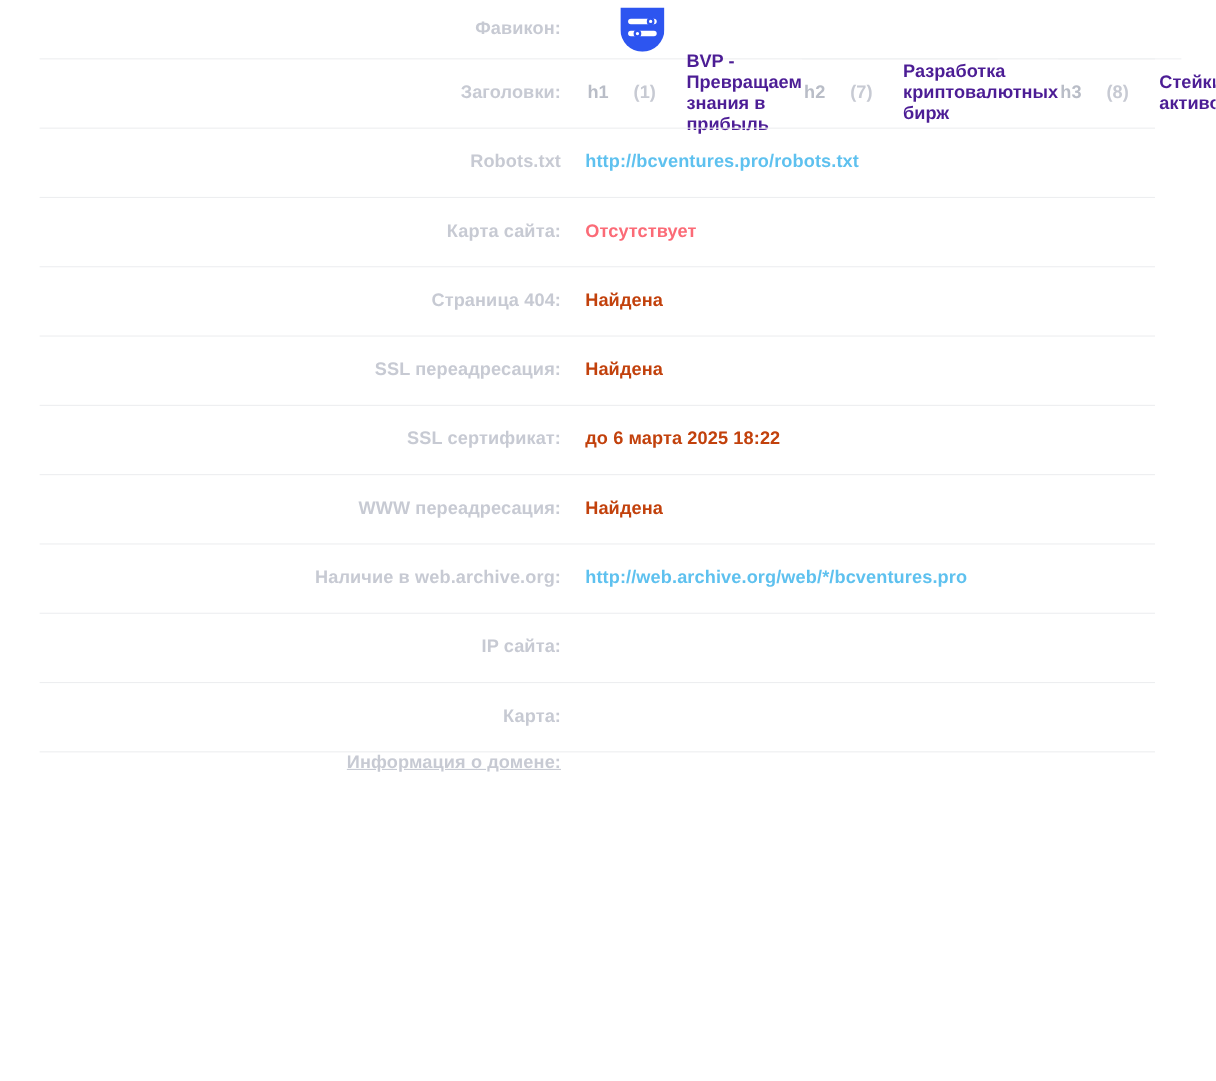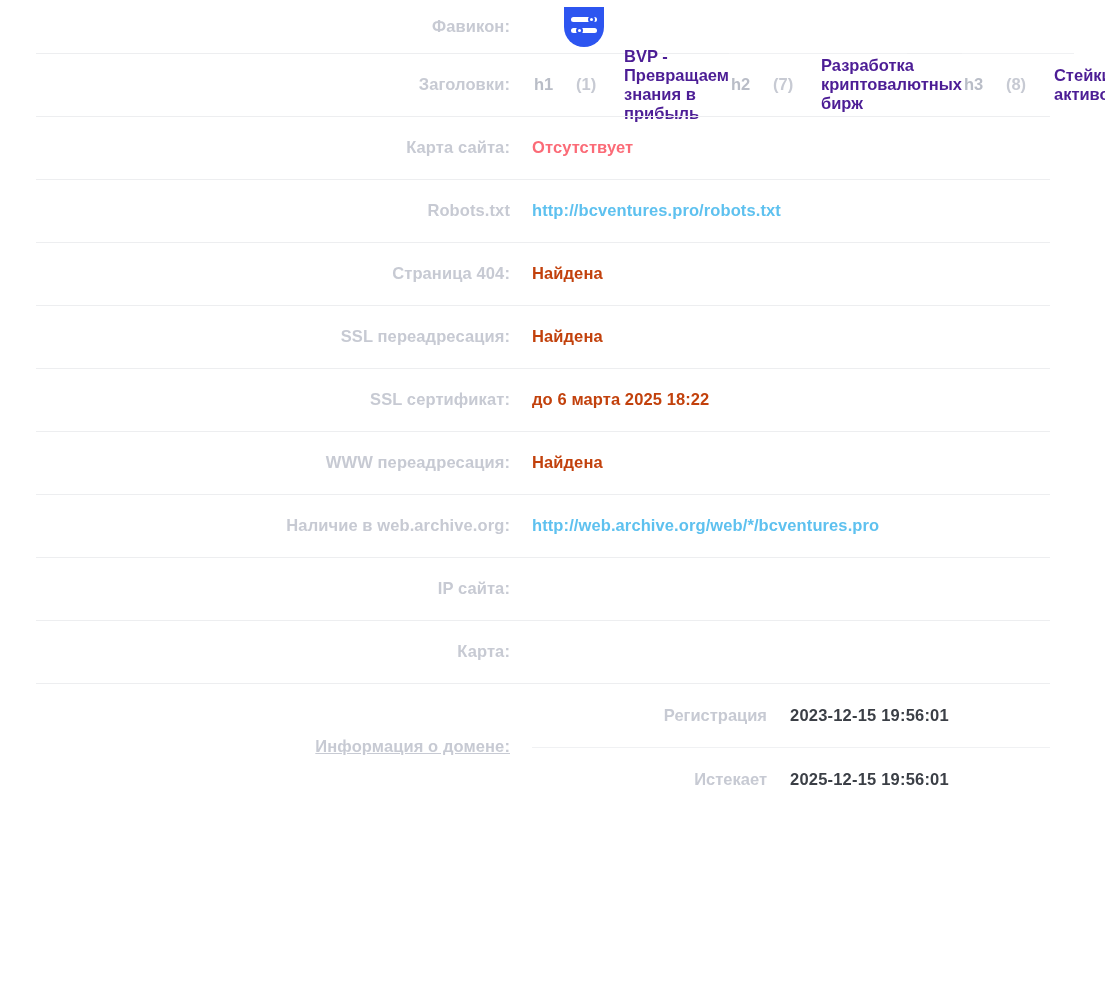--- a/index.html
+++ b/index.html
@@ -239,30 +239,30 @@
       </div>
       <div class="heading-item">
         <span class="h-tag">h3</span>
         <span class="h-count">(8)</span>
         <span class="h-text">Стейкинг активов</span>
       </div>
     </div>
   </div>
 
   <div class="row row-simple">
+    <div class="label">Robots.txt</div>
+    <a class="value link" href="#" style="text-decoration:none">http://bcventures.pro/robots.txt</a>
+  </div>
+
+  <div class="row row-simple">
     <div class="label">Карта сайта:</div>
     <div class="value alert">Отсутствует</div>
   </div>
 
   <div class="row row-simple">
-    <div class="label">Robots.txt</div>
-    <a class="value link" href="#" style="text-decoration:none">http://bcventures.pro/robots.txt</a>
-  </div>
-
-  <div class="row row-simple">
     <div class="label">Страница 404:</div>
     <div class="value">Найдена</div>
   </div>
 
   <div class="row row-simple">
     <div class="label">SSL переадресация:</div>
     <div class="value">Найдена</div>
   </div>
 
   <div class="row row-simple">
@@ -283,25 +283,15 @@
   <div class="row row-simple">
     <div class="label">IP сайта:</div>
   </div>
 
   <div class="row row-simple">
     <div class="label">Карта:</div>
   </div>
 
   <div class="row row-domain">
     <div class="label">Информация о домене:</div>
-    <div class="domain-list">
-      <div class="domain-item">
-        <span class="d-label">Регистрация</span>
-        <span class="d-value">2023-12-15 19:56:01</span>
-      </div>
-      <div class="domain-item">
-        <span class="d-label">Истекает</span>
-        <span class="d-value">2025-12-15 19:56:01</span>
-      </div>
-    </div>
   </div>
 
 </div>
 
 </body></html>

